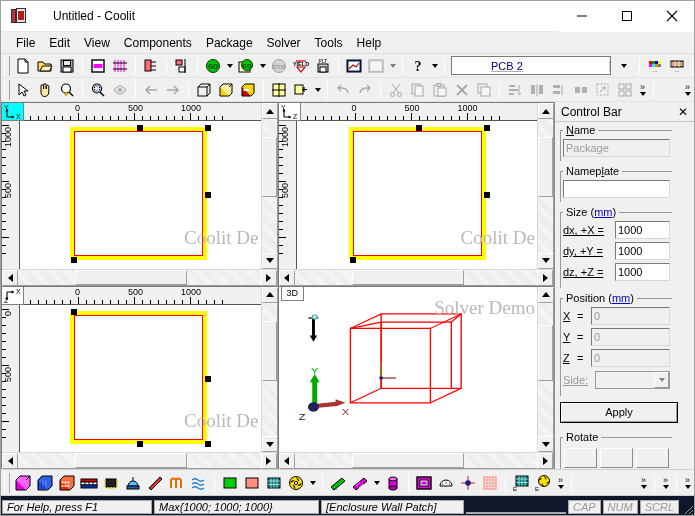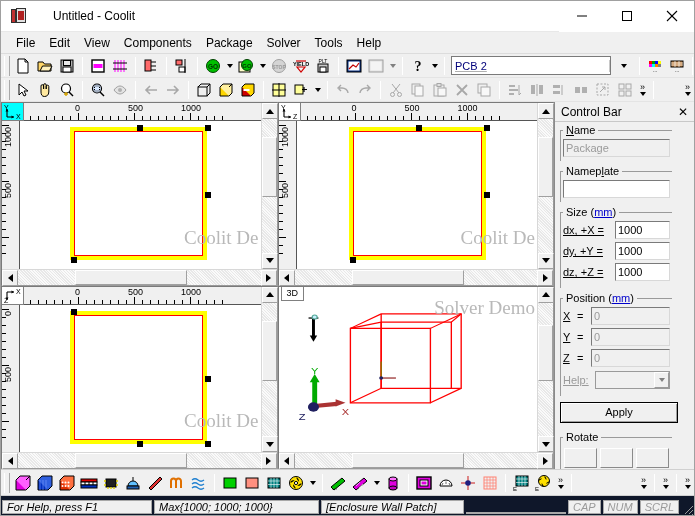--- a/index.html
+++ b/index.html
@@ -91,20 +91,21 @@
     display: flex; flex-direction: column; align-items: center; justify-content: center;
     font-size: 9px; line-height: 7px; color: #000;
   }
 
   
   .combo {
     height: 19px; width: 160px; flex: 0 0 160px;
     display: flex; align-items: center;
     border: 1px solid #7a7a7a; background: #fff;
     margin: 0 2px;
+    padding-left: 36px;
   }
   .combo-text {
     flex: 1 1 auto; padding-left: 3px; font-size: 11px; color: #00007a;
     border-right: 1px solid #c8c8c8;
     text-decoration: underline; text-decoration-color: #b0b0b0;
   }
 
   
   .body {
     flex: 1 1 auto; display: flex; min-height: 0;
@@ -1150,21 +1151,21 @@
             <span class="lab x">Y</span>
             <span class="eq">=</span>
             <div class="fld dis">0</div>
           </div>
           <div class="row">
             <span class="lab x">Z</span>
             <span class="eq">=</span>
             <div class="fld dis">0</div>
           </div>
           <div class="row" style="margin-top:4px">
-            <span class="lab dis" style="width:32px;flex:0 0 32px">Help:</span>
+            <span class="lab dis" style="width:32px;flex:0 0 32px">Side:</span>
             <div class="selbox">
               <div class="sb-in"></div>
               <div class="sb-ar">
                   <div class="arrow-dn dis"></div>
                 </div>
             </div>
           </div>
         </fieldset>
 
         <div class="applybtn">Apply</div>

